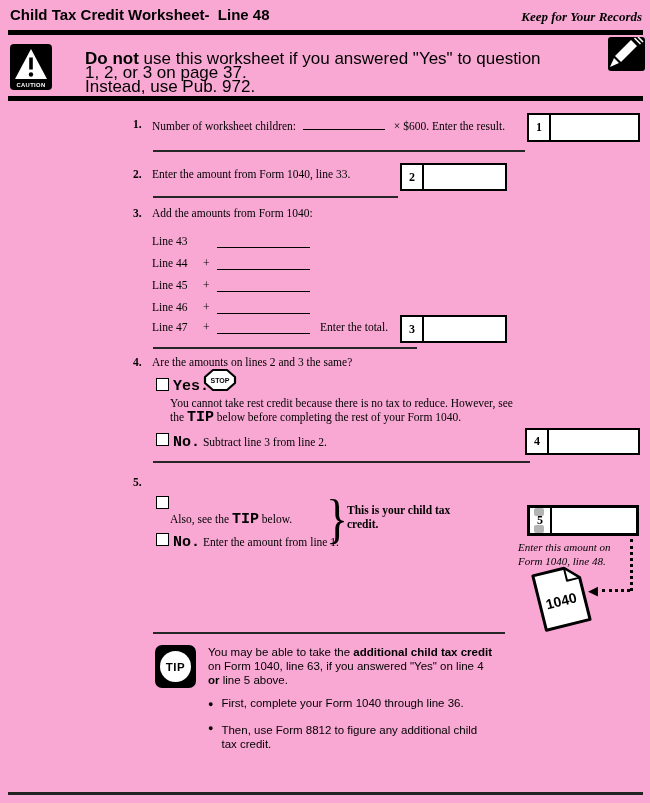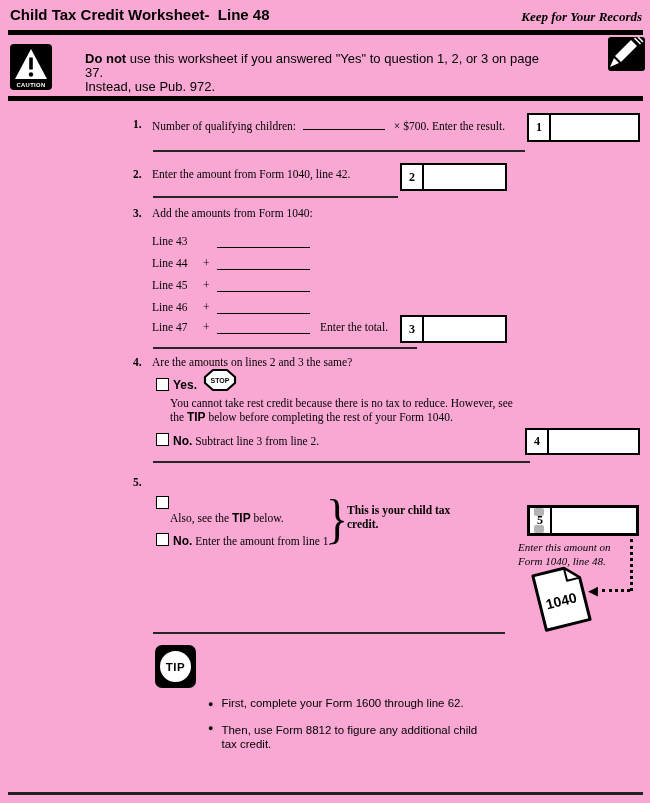--- a/index.html
+++ b/index.html
@@ -7,21 +7,21 @@
         font-family:"Liberation Serif",serif;font-size:11.5px;color:#000;}
   .abs{position:absolute;}
   .sans{font-family:"Liberation Sans",sans-serif;}
   .b{font-weight:bold;}
   .it{font-style:italic;}
   .pre{white-space:pre;}
   .prelines{white-space:pre-line;}
   .rule{position:absolute;left:8px;width:635px;background:#000;}
   .sep{position:absolute;height:2px;background:#262626;}
   .cb{position:absolute;width:11px;height:11px;border:1.5px solid #000;background:#fff;}
-  .lb{font-family:Liberation Sans, sans-serif;font-weight:bold;font-size:12px;}
+  .lb{font-family:Liberation Mono, monospace;font-weight:bold;font-size:15px;}
   .blank{display:inline-block;border-bottom:1.5px solid #000;height:11px;}
   .abox{position:absolute;display:flex;border:2px solid #000;background:#fff;box-sizing:border-box;}
   .abox .albl{width:20px;border-right:2px solid #000;display:flex;align-items:center;justify-content:center;
               font-weight:bold;font-size:12px;font-family:"Liberation Serif",serif;}
   .abox .afill{flex:1;background:#fff;}
   .abox5{border-width:3px;}
   .abox5 .albl{position:relative;}
   .abox5 .albl::before,.abox5 .albl::after{content:'';position:absolute;left:4px;width:10px;height:8px;
               background:#b3b3b3;border-radius:2px;}
   .abox5 .albl::before{top:0px;} .abox5 .albl::after{bottom:0px;}
@@ -43,49 +43,49 @@
 
   <div class="abs" style="left:10px;top:44px;">
     <svg width="42" height="46" viewBox="0 0 42 46">
       <rect x="0" y="0" width="42" height="46" rx="4" fill="#000"></rect>
       <polygon points="21,5 37,35 5,35" fill="#fff"></polygon>
       <line x1="21" y1="13.5" x2="21" y2="25.5" stroke="#000" stroke-width="3.6"></line>
       <circle cx="21" cy="30.5" r="2.2" fill="#000"></circle>
       <text x="21" y="43" text-anchor="middle" fill="#fff" font-family="Liberation Sans, sans-serif" font-size="5.8" font-weight="bold" letter-spacing="0.4">CAUTION</text>
     </svg>
   </div>
-  <div class="abs sans" style="left:85px;top:52px;font-size:13px;line-height:14px;width:470px;">
+  <div class="abs sans" style="left:85px;top:52px;font-size:17px;line-height:14px;width:470px;">
     <span class="b">Do not</span><span> use this worksheet if you answered "Yes" to question 1, 2, or 3 on page 37.</span><br>
     <span>Instead, use Pub. 972.</span>
   </div>
   <div class="abs" style="left:608px;top:37px;">
     <svg width="37" height="34" viewBox="0 0 37 34">
       <rect x="0" y="0" width="37" height="34" rx="3" fill="#000"></rect>
       <polygon points="23,3 29,9 13,25 7,19" fill="#fff"></polygon>
       <polygon points="6,21 11,26 2,30" fill="#fff"></polygon>
       <line x1="26.5" y1="1" x2="32.5" y2="7" stroke="#fff" stroke-width="1.6"></line>
       <line x1="30" y1="0" x2="35" y2="5" stroke="#fff" stroke-width="1.6"></line>
     </svg>
   </div>
   <div class="rule" style="top:96px;height:5px;"></div>
 
   <div class="num" style="left:133px;top:118px;">1.</div>
   <div class="abs" style="left:152px;top:118px;width:380px;">
-    <span>Number of qualifying children:</span>
+    <span>Number of worksheet children:</span>
     <span class="blank" style="width:82px;margin:0 6px 0 4px;"></span>
-    <span>× $700. Enter the result.</span>
+    <span>× $600. Enter the result.</span>
   </div>
   <div class="abox" style="left:527px;top:113px;width:113px;height:29px;">
     <div class="albl">1</div>
     <div class="afill"></div>
   </div>
   <div class="sep" style="left:153px;top:150px;width:372px;"></div>
 
   <div class="num" style="left:133px;top:168px;">2.</div>
-  <div class="abs" style="left:152px;top:168px;">Enter the amount from Form 1040, line 42.</div>
+  <div class="abs" style="left:152px;top:168px;">Enter the amount from Form 1040, line 33.</div>
   <div class="abox" style="left:400px;top:163px;width:107px;height:28px;">
     <div class="albl">2</div>
     <div class="afill"></div>
   </div>
   <div class="sep" style="left:153px;top:196px;width:245px;"></div>
 
   <div class="num" style="left:133px;top:207px;">3.</div>
   <div class="abs" style="left:152px;top:207px;">Add the amounts from Form 1040:</div>
 
   <div class="abs" style="left:152px;top:235px;width:260px;height:16px;">
@@ -185,22 +185,27 @@
 
   <div class="sep" style="left:153px;top:632px;width:352px;"></div>
 
   <div class="abs" style="left:155px;top:645px;">
     <svg width="41" height="43" viewBox="0 0 41 43">
       <rect x="0" y="0" width="41" height="43" rx="7" fill="#000"></rect>
       <circle cx="20.5" cy="21.5" r="15.5" fill="#fff"></circle>
       <text x="20.5" y="26" text-anchor="middle" fill="#000" font-family="Liberation Sans, sans-serif" font-size="11.5" font-weight="bold" letter-spacing="0.5">TIP</text>
     </svg>
   </div>
+  <div class="abs sans" style="left:208px;top:645px;width:350px;font-size:11.5px;line-height:14px;">
+    <span>You may be able to take the </span><span class="b">additional child tax credit</span><br>
+    <span>on Form 1040, line 63, if you answered "Yes" on line 4</span><br>
+    <span class="b">or</span><span> line 5 above.</span>
+  </div>
   <div class="abs sans" style="left:208px;top:697px;font-size:11.5px;">
-    <span style="font-size:9px;margin-right:8px;">●</span><span>First, complete your Form 1600 through line 62.</span>
+    <span style="font-size:9px;margin-right:8px;">●</span><span>First, complete your Form 1040 through line 36.</span>
   </div>
   <div class="abs sans" style="left:208px;top:723px;font-size:11.5px;display:flex;align-items:flex-start;">
     <span style="font-size:9px;margin-right:8px;">●</span>
       <span class="prelines" style="line-height:14px;">Then, use Form 8812 to figure any additional child
 tax credit.</span>
   </div>
 
   <div class="rule" style="top:792px;height:3px;background:#222;"></div>
 
 </div>

